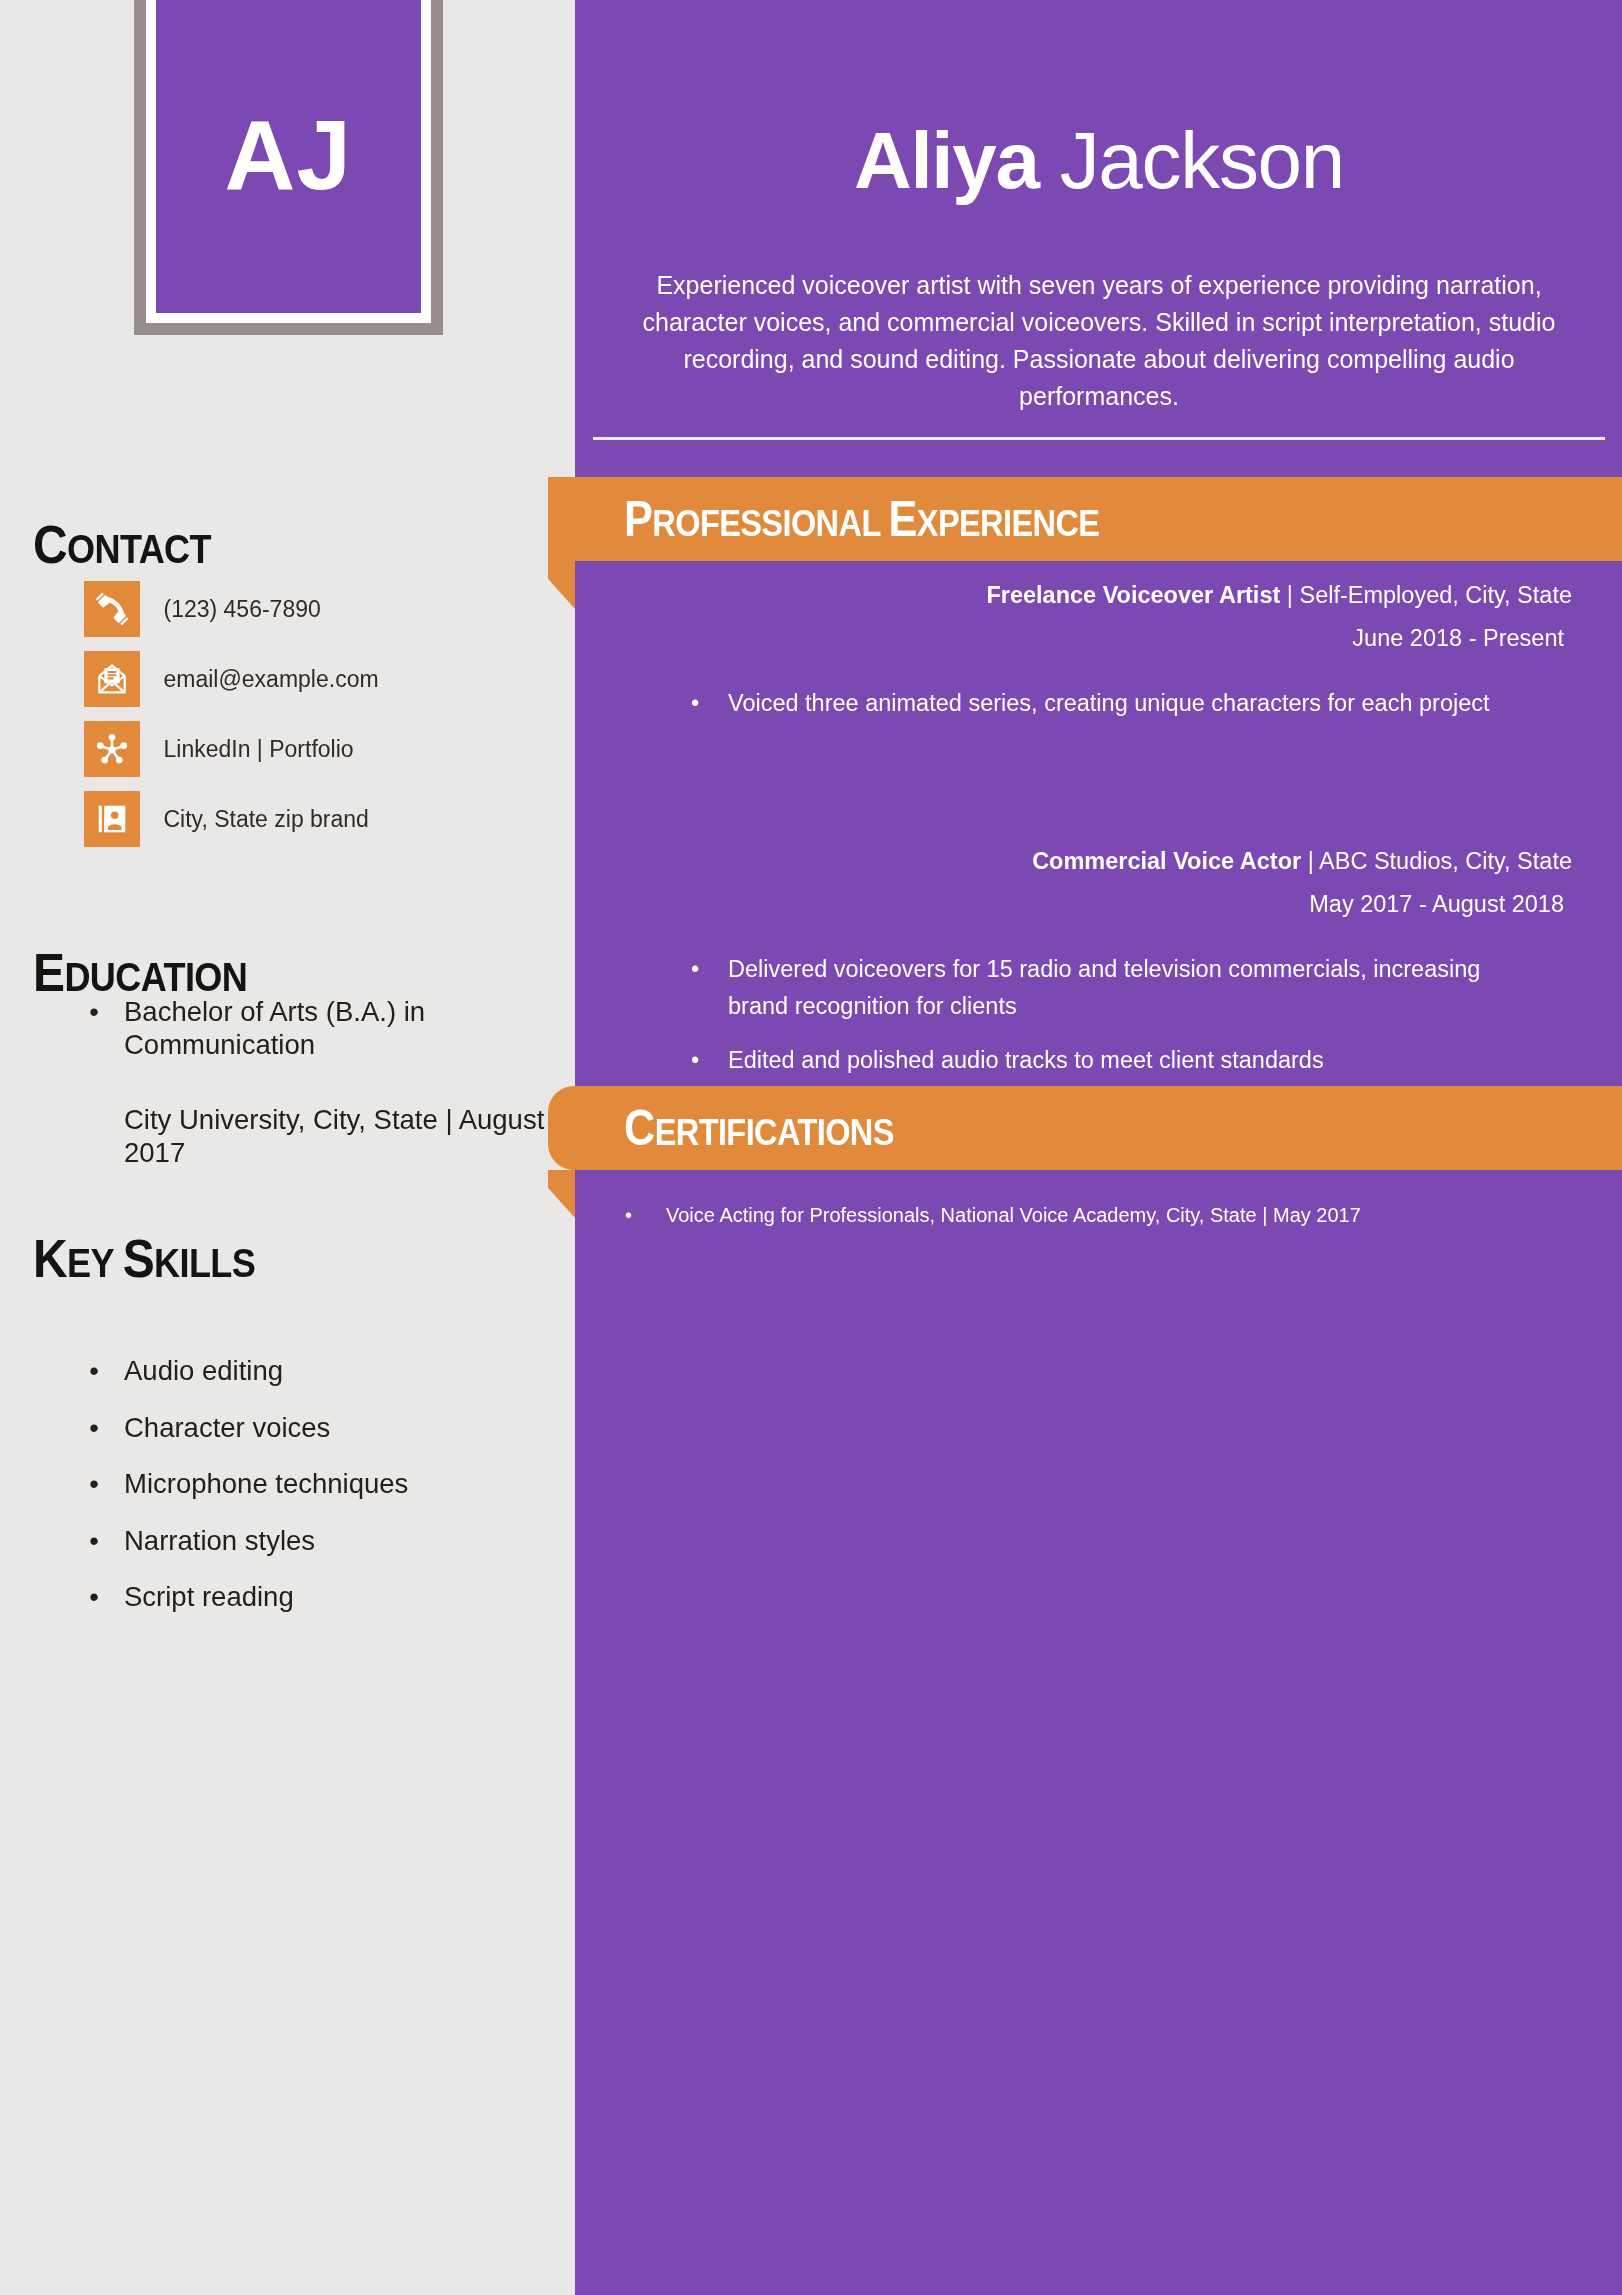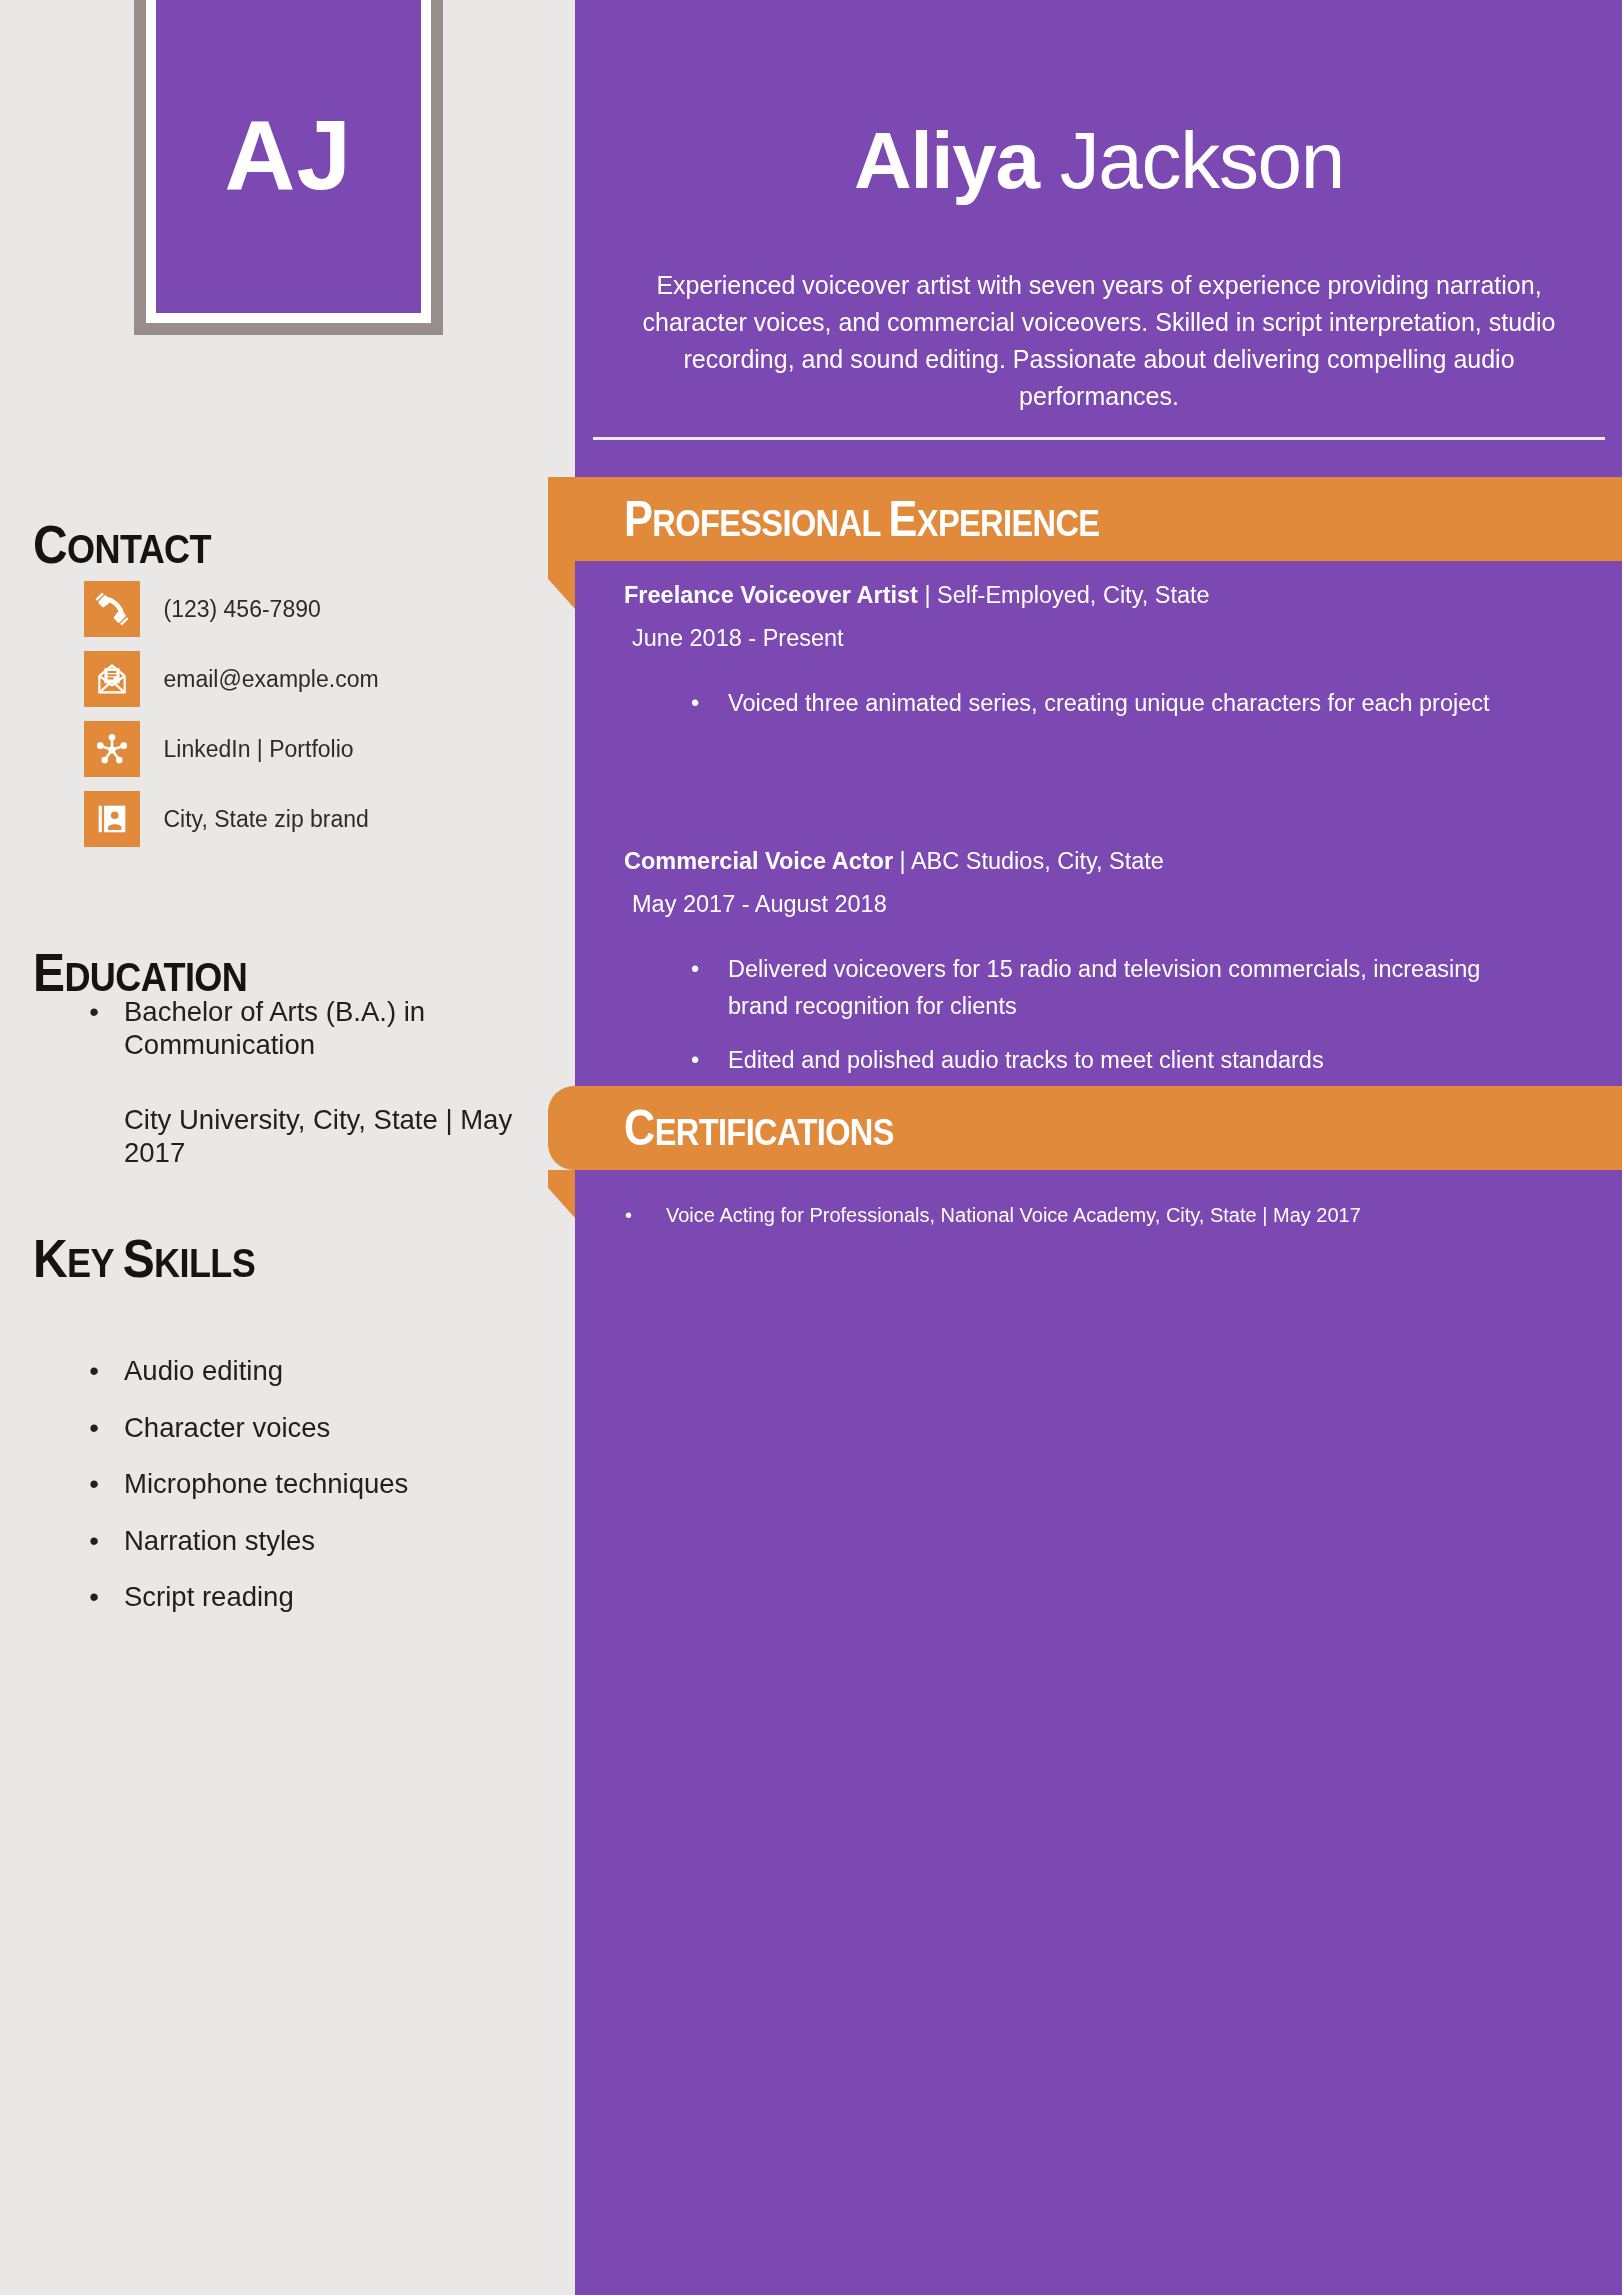--- a/index.html
+++ b/index.html
@@ -79,21 +79,21 @@
   .banner{position:absolute;left:-27.5px;width:1259px;height:84px;background:var(--orange);
     display:flex;align-items:center;}
   .banner-exp{top:477px;}
   .banner-cert{top:1086px;border-radius:26px;}
   .banner-fold{position:absolute;left:0;top:84px;width:27.5px;height:48px;background:var(--orange);
     clip-path:polygon(0 0,100% 0,100% 100%,0 36%);}
   .banner-heading{margin:0 0 0 76px;color:#fff;font-weight:700;font-size:37px;
     letter-spacing:-0.7px;line-height:1;white-space:nowrap;
     transform:scaleX(0.88);transform-origin:left center;}
 
-  .job{position:absolute;left:49px;width:948px;color:#fff;}
+  .job{position:absolute;left:49px;width:948px;color:#fff;text-align:right;}
   .job1{top:578px;}
   .job2{top:844px;}
   .job-title-line{margin:0;font-size:23.5px;line-height:35px;font-weight:400;}
   .job-title-line .job-title{font-weight:700;}
   .job-dates{margin:8px;font-size:23.5px;line-height:35px;}
 
   .exp-bullets{list-style:none;margin:0;padding:0;position:absolute;left:116px;width:810px;
     color:#fff;font-size:23.5px;line-height:37px;}
   .exp-bullets li{position:relative;padding-left:37px;margin-bottom:17px;}
   .exp-bullets li::before{content:"\2022";position:absolute;left:0;top:0;}
@@ -186,21 +186,21 @@
         </span>
         <span class="contact-label">City, State zip brand</span>
       </div>
     </div>
 
     <h2 class="side-heading education-heading smallcaps"><span class="lead">E</span>DUCATION</h2>
 
     <ul class="side-list edu-list">
       <li>Bachelor of Arts (B.A.) in Communication</li>
     </ul>
-    <p class="school">City University, City, State | May 2017</p>
+    <p class="school">City University, City, State | August 2017</p>
 
     <h2 class="side-heading skills-heading smallcaps"><span class="lead">K</span>EY <span class="lead">S</span>KILLS</h2>
 
     <ul class="side-list skills-list">
         <li>Audio editing</li>
         <li>Character voices</li>
         <li>Microphone techniques</li>
         <li>Narration styles</li>
         <li>Script reading</li>
       </ul>

